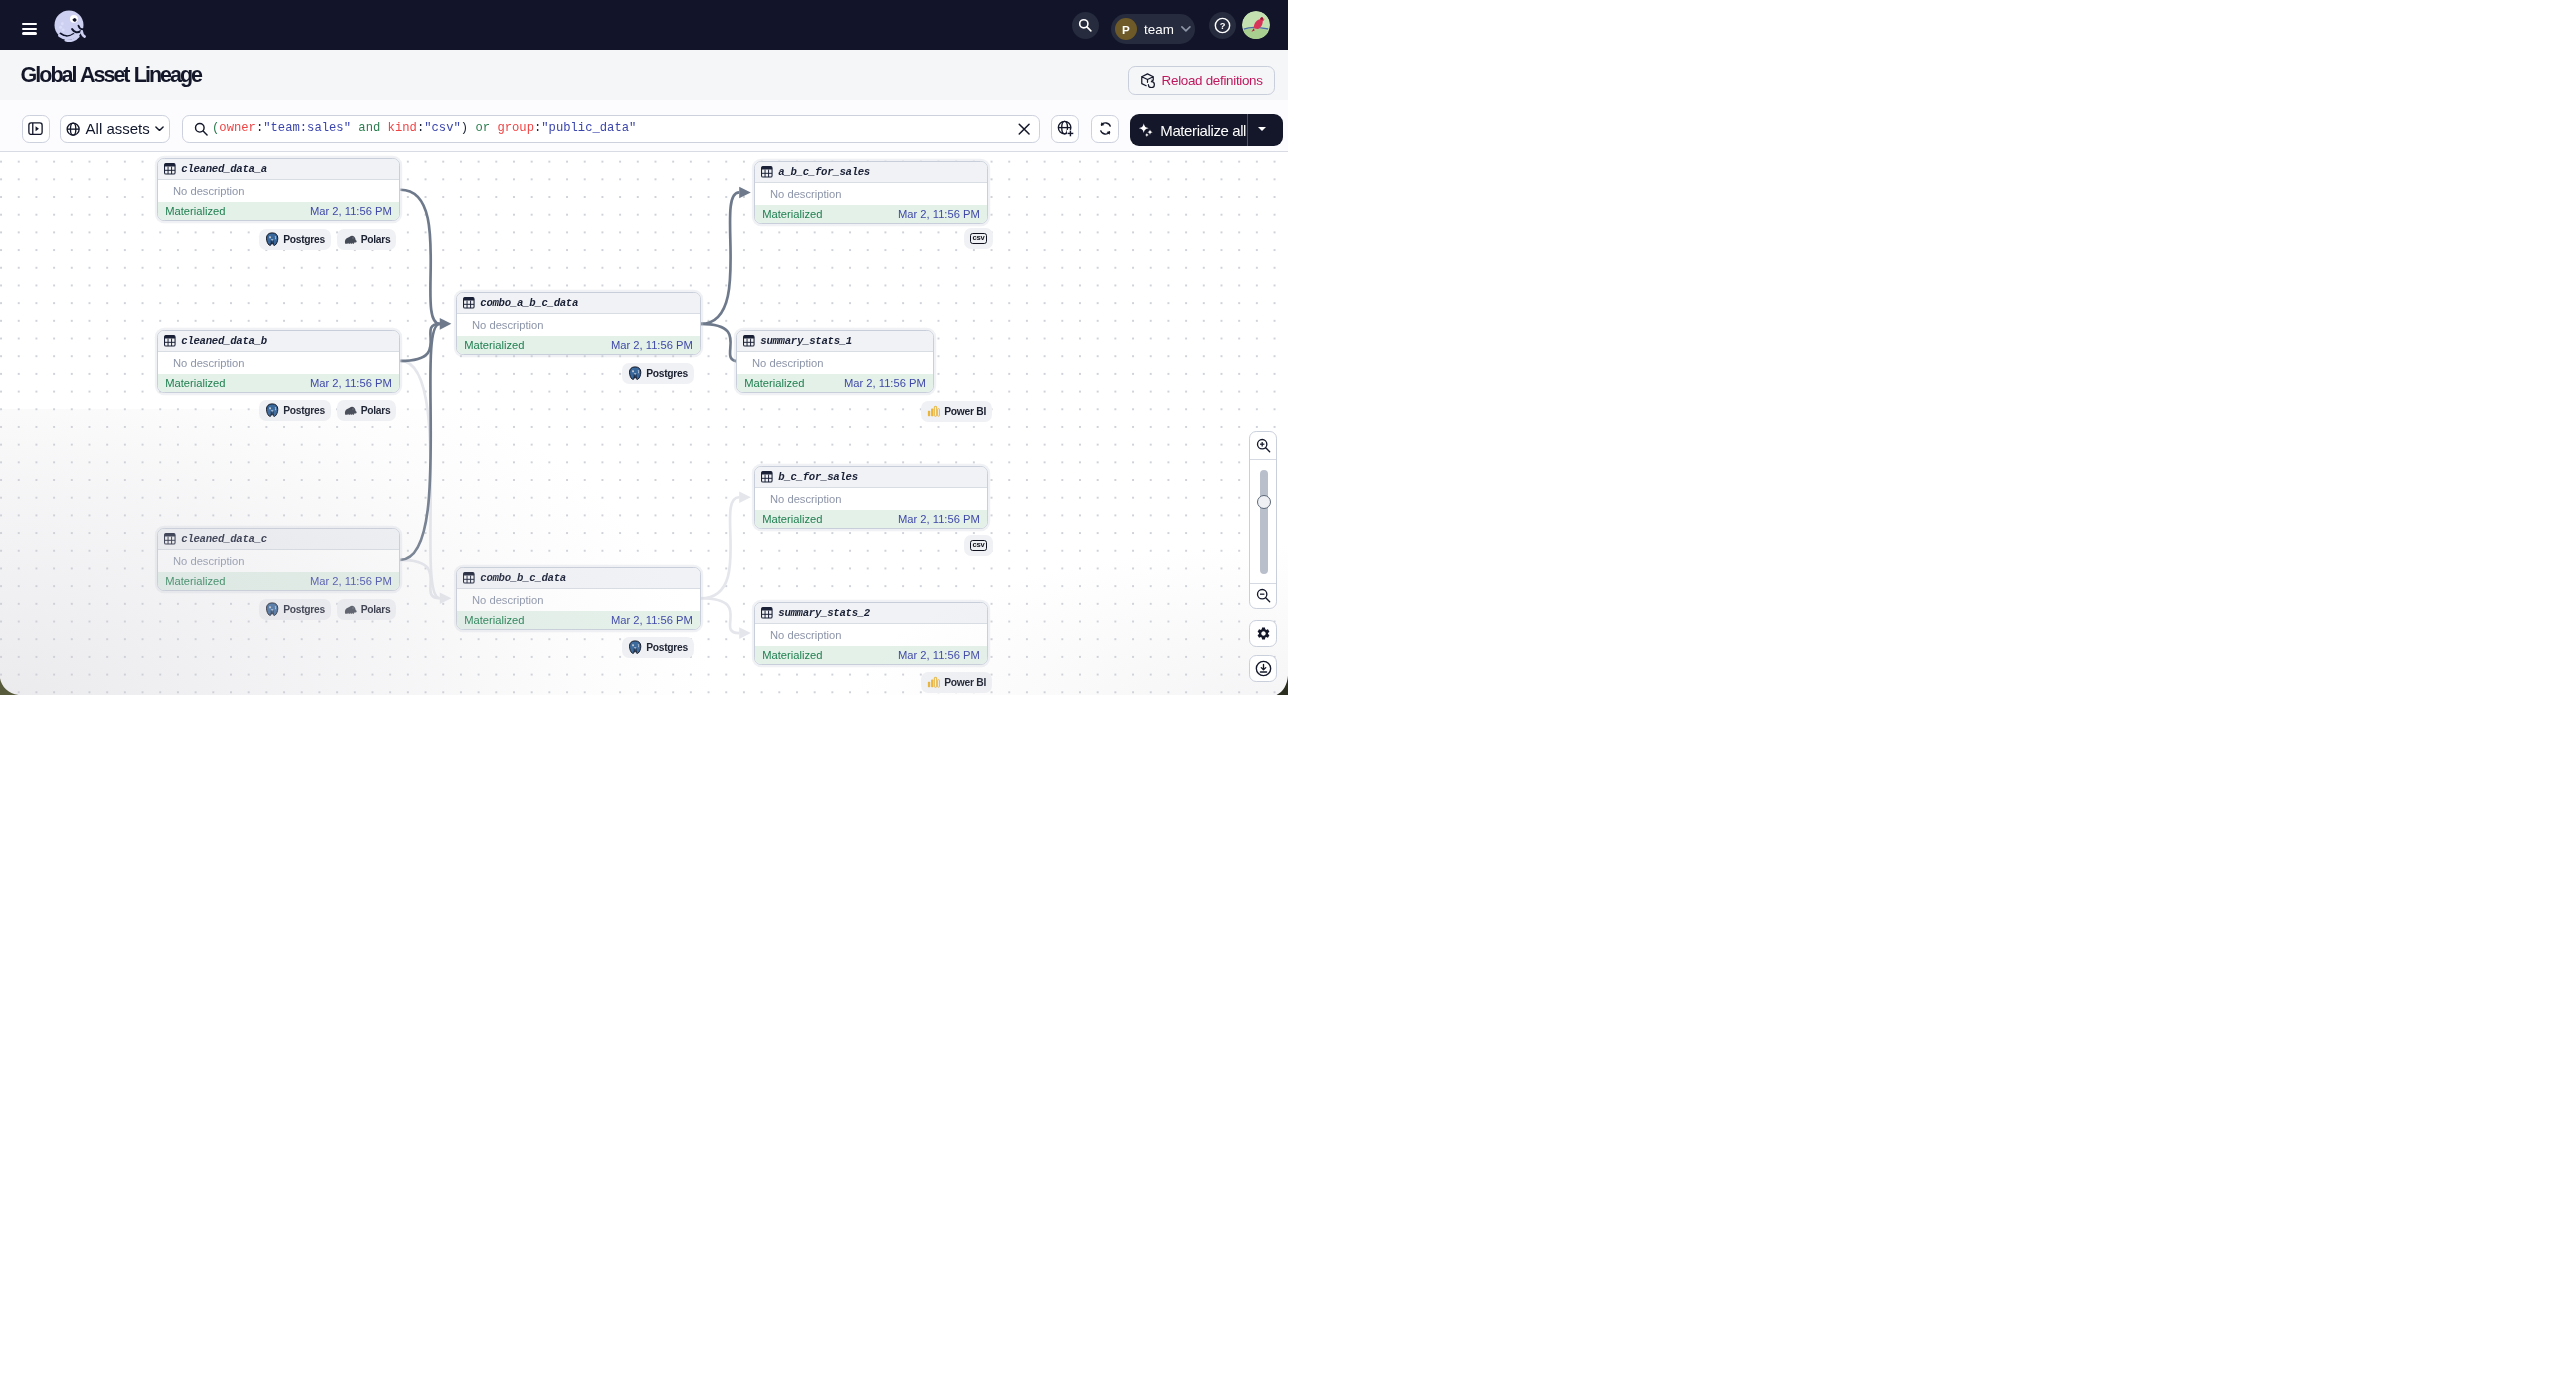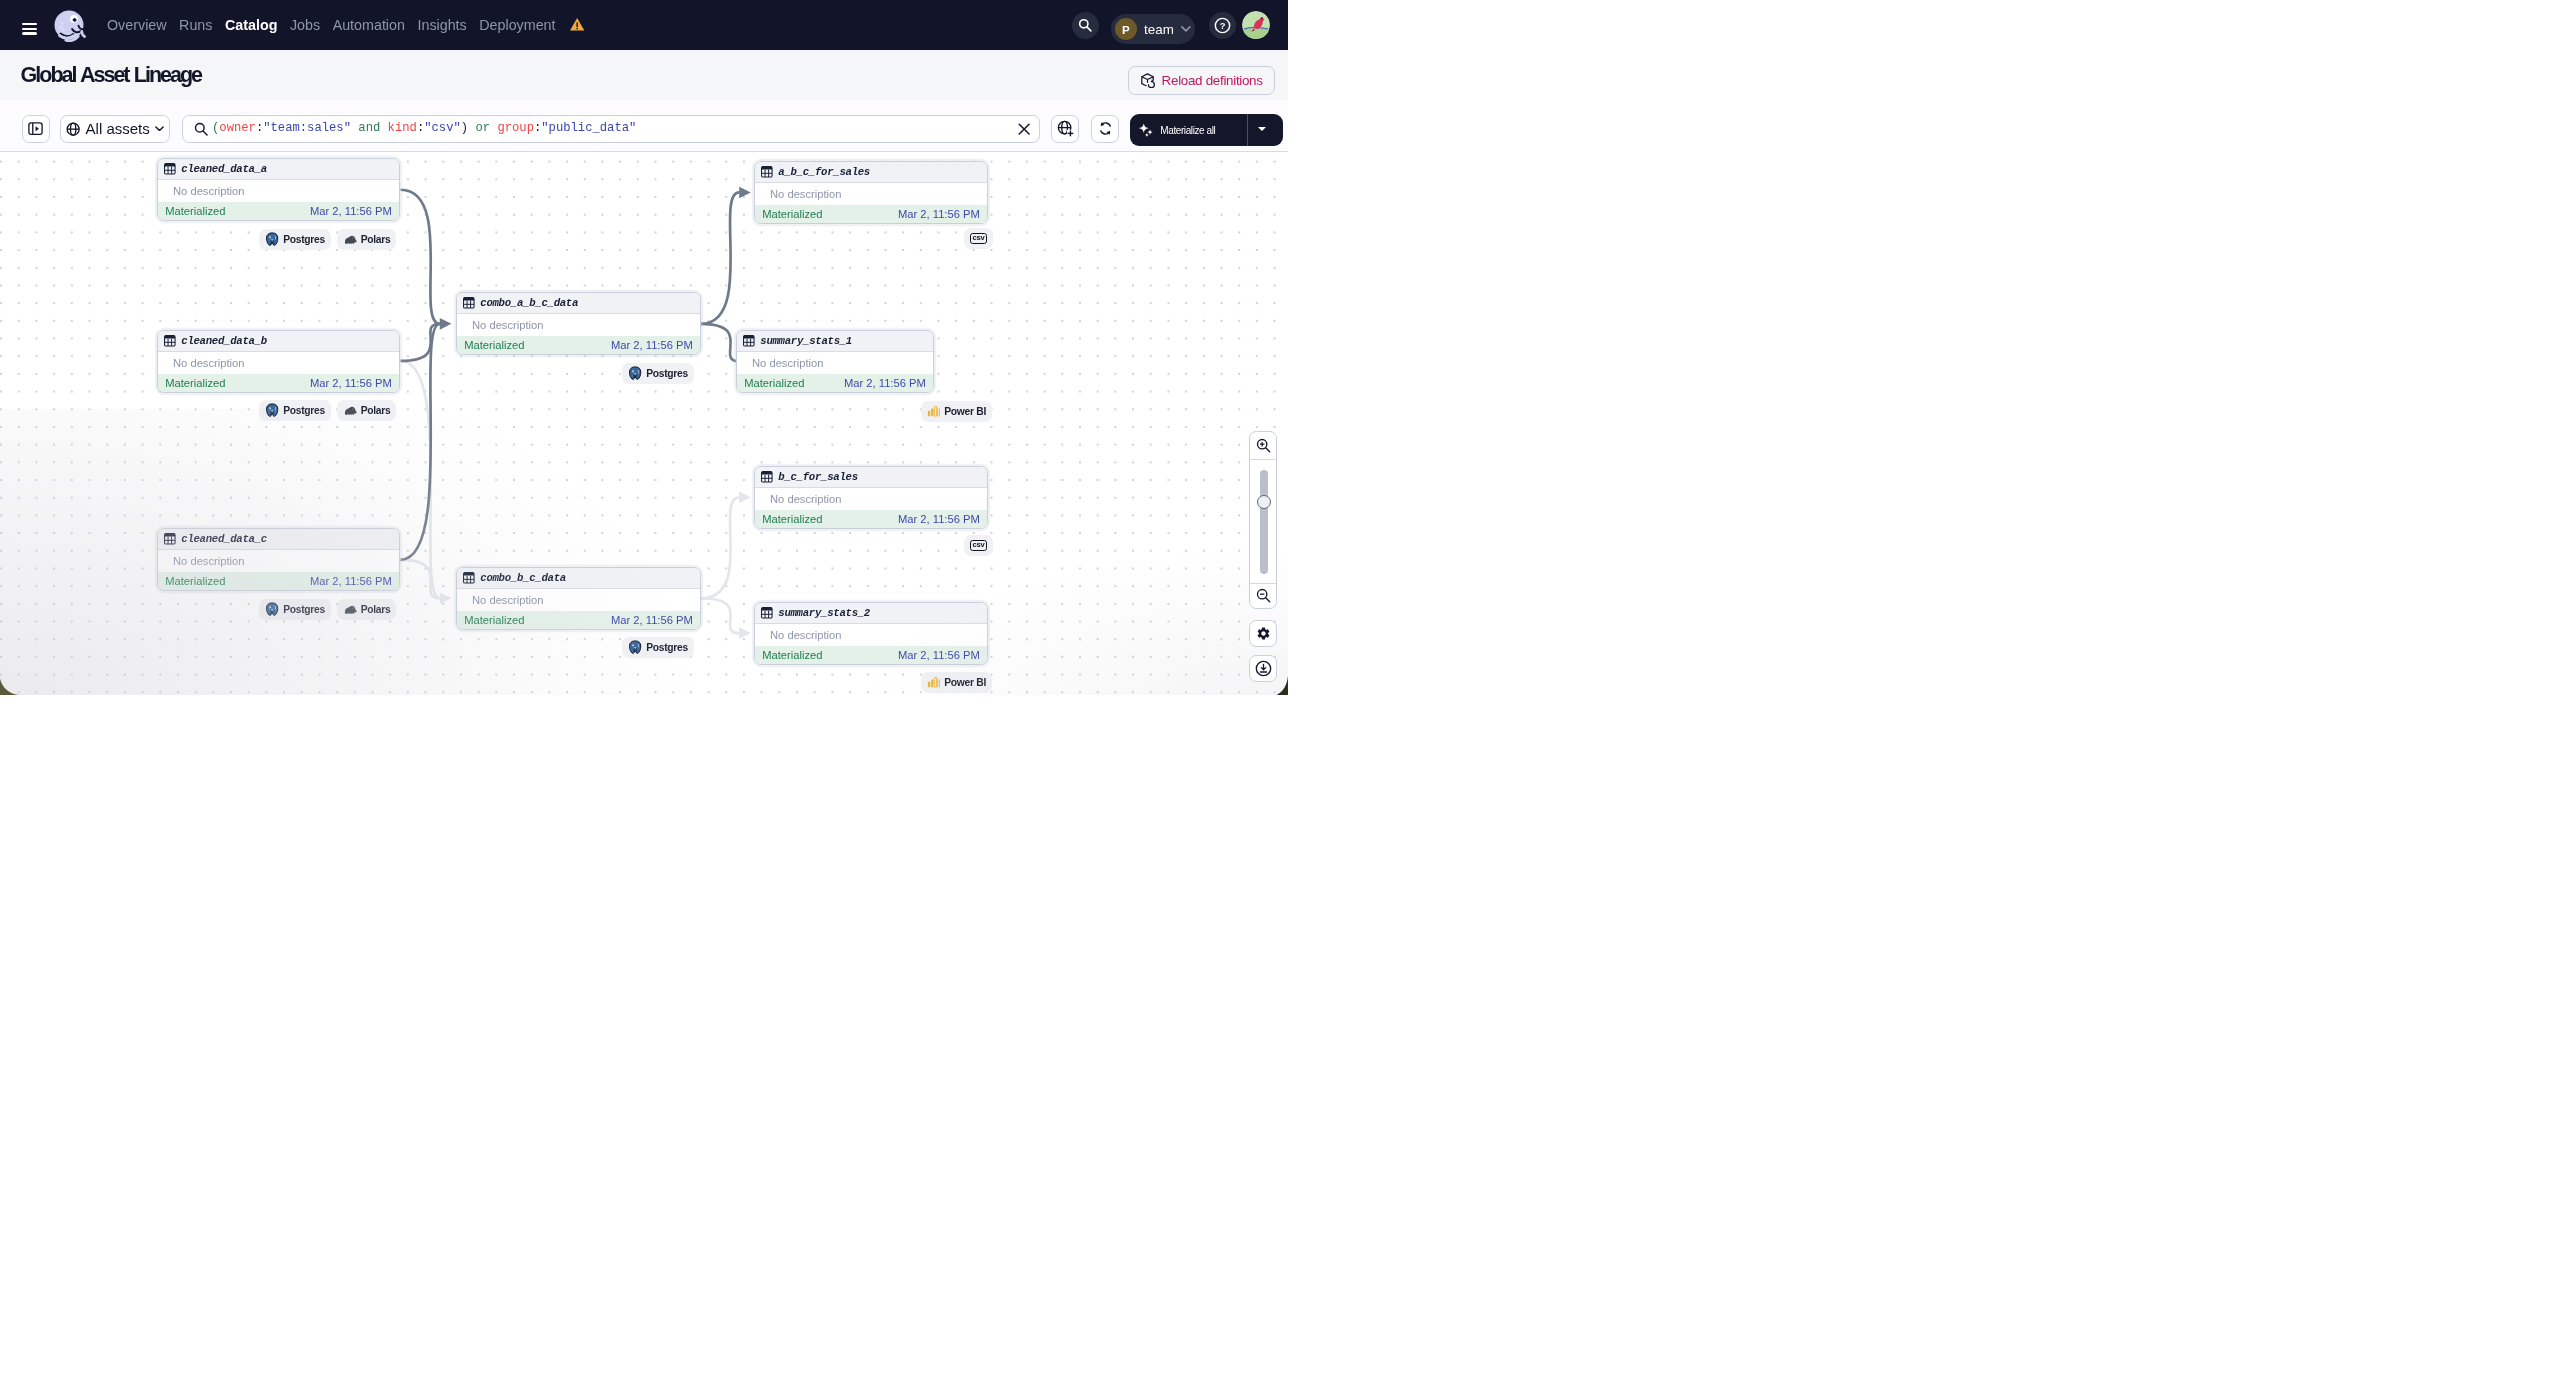--- a/index.html
+++ b/index.html
@@ -38,21 +38,21 @@
   #searchfield .mag { position:absolute; left:10.7px; top:6.7px; }
   #query { position:absolute; left:29px; top:4.9px; font-size:12.2px; letter-spacing:0; white-space:pre; }
   #query .g { color:#2b7d4f; } 
   #query .k { color:#ef4444; } 
   #query .v { color:#3a45ad; } 
   #query .d { color:#1d2436; } 
   #qclear { position:absolute; right:8px; top:6.3px; }
   #fb3 { left:1051px; width:28px; }
   #fb4 { left:1091px; width:28px; }
   #matbtn { position:absolute; left:1130px; top:14px; width:153px; height:32px; background:#131729; border-radius:9px; display:flex; align-items:center; color:#fff; }
-  #matbtn .mtxt { font-size:10px; font-weight:500; margin-left:6.3px; letter-spacing:-0.4px; }
+  #matbtn .mtxt { font-size:15px; font-weight:500; margin-left:6.3px; letter-spacing:-0.4px; }
   #matbtn .sep { position:absolute; left:117px; top:0; width:0.9px; height:100%; background:#4a5065; }
   #matbtn .caret { position:absolute; left:128px; top:13.4px; width:0; height:0; border-left:4px solid transparent; border-right:4px solid transparent; border-top:4.9px solid #fff; }
   #matbtn .spark { margin-left:8px; }
 
   
   #graph { position:absolute; left:0; top:152px; width:1288px; height:543px; background-color:#fff;
     background-image:radial-gradient(circle 0.9px, #cfd2d9 99%, transparent 100%);
     background-size:17.7px 17.7px; background-position:-7.8px 0.8px; }
   #edges { position:absolute; left:0; top:0; width:1288px; height:543px; }
 
@@ -95,34 +95,20 @@
       <circle cx="9.5" cy="20.5" r="1.7" fill="#dbddf8"></circle>
       <circle cx="12.5" cy="23.5" r="1.6" fill="#dbddf8"></circle>
       <path d="M9.5 27.5 C14 31.5 20 31.5 24 28" stroke="#10142a" stroke-width="2.2" fill="none" stroke-linecap="round"></path>
       <path d="M22.5 22.5 C25 26.5 29 27 32 24.5" stroke="#10142a" stroke-width="2.2" fill="none" stroke-linecap="round"></path>
       <path d="M29.5 18.5 C30.5 21.5 32.5 23 35 22.5" stroke="#10142a" stroke-width="2" fill="none" stroke-linecap="round"></path>
       <path d="M8.5 29.8 C13 33.5 20 33.5 24.5 29.8" stroke="#cdd0f1" stroke-width="3.4" fill="none" stroke-linecap="round"></path>
       <path d="M15.5 34.8 C20.5 36.4 26 34.5 29.3 30.5" stroke="#cdd0f1" stroke-width="3.2" fill="none" stroke-linecap="round"></path>
       <path d="M33.2 25 C33.6 28 34.6 30 36.4 30.8" stroke="#cdd0f1" stroke-width="3" fill="none" stroke-linecap="round"></path>
     </svg>
   </div>
-  <div class="navlinks">
-    <a>Overview</a>
-      <a>Runs</a>
-      <a class="active">Catalog</a>
-      <a>Jobs</a>
-      <a>Automation</a>
-      <a>Insights</a>
-      <a>Deployment</a>
-      <span class="warn"><svg width="14.3" height="12.5" viewBox="0 0 16 14">
-          <path d="M8 0 L16 14 L0 14 Z" fill="#f2a93c"></path>
-          <rect x="7.2" y="5" width="1.7" height="5" fill="#201c10"></rect>
-          <rect x="7.2" y="11" width="1.7" height="1.7" fill="#201c10"></rect>
-        </svg></span>
-  </div>
   <div class="circbtn" id="searchbtn">
     <svg width="14.3" height="14.3" viewBox="0 0 16 16">
         <circle cx="6.5" cy="6.5" r="4.6" fill="none" stroke="#fff" stroke-width="1.8"></circle>
         <line x1="10" y1="10" x2="14.4" y2="14.4" stroke="#fff" stroke-width="1.8" stroke-linecap="round"></line>
       </svg>
   </div>
   <div id="prodpill">
     <div class="pcirc">P</div>
       <div class="ptext">team</div>
     <svg width="9.8" height="6.3" viewBox="0 0 11 7" style="margin-left:7.2px">

